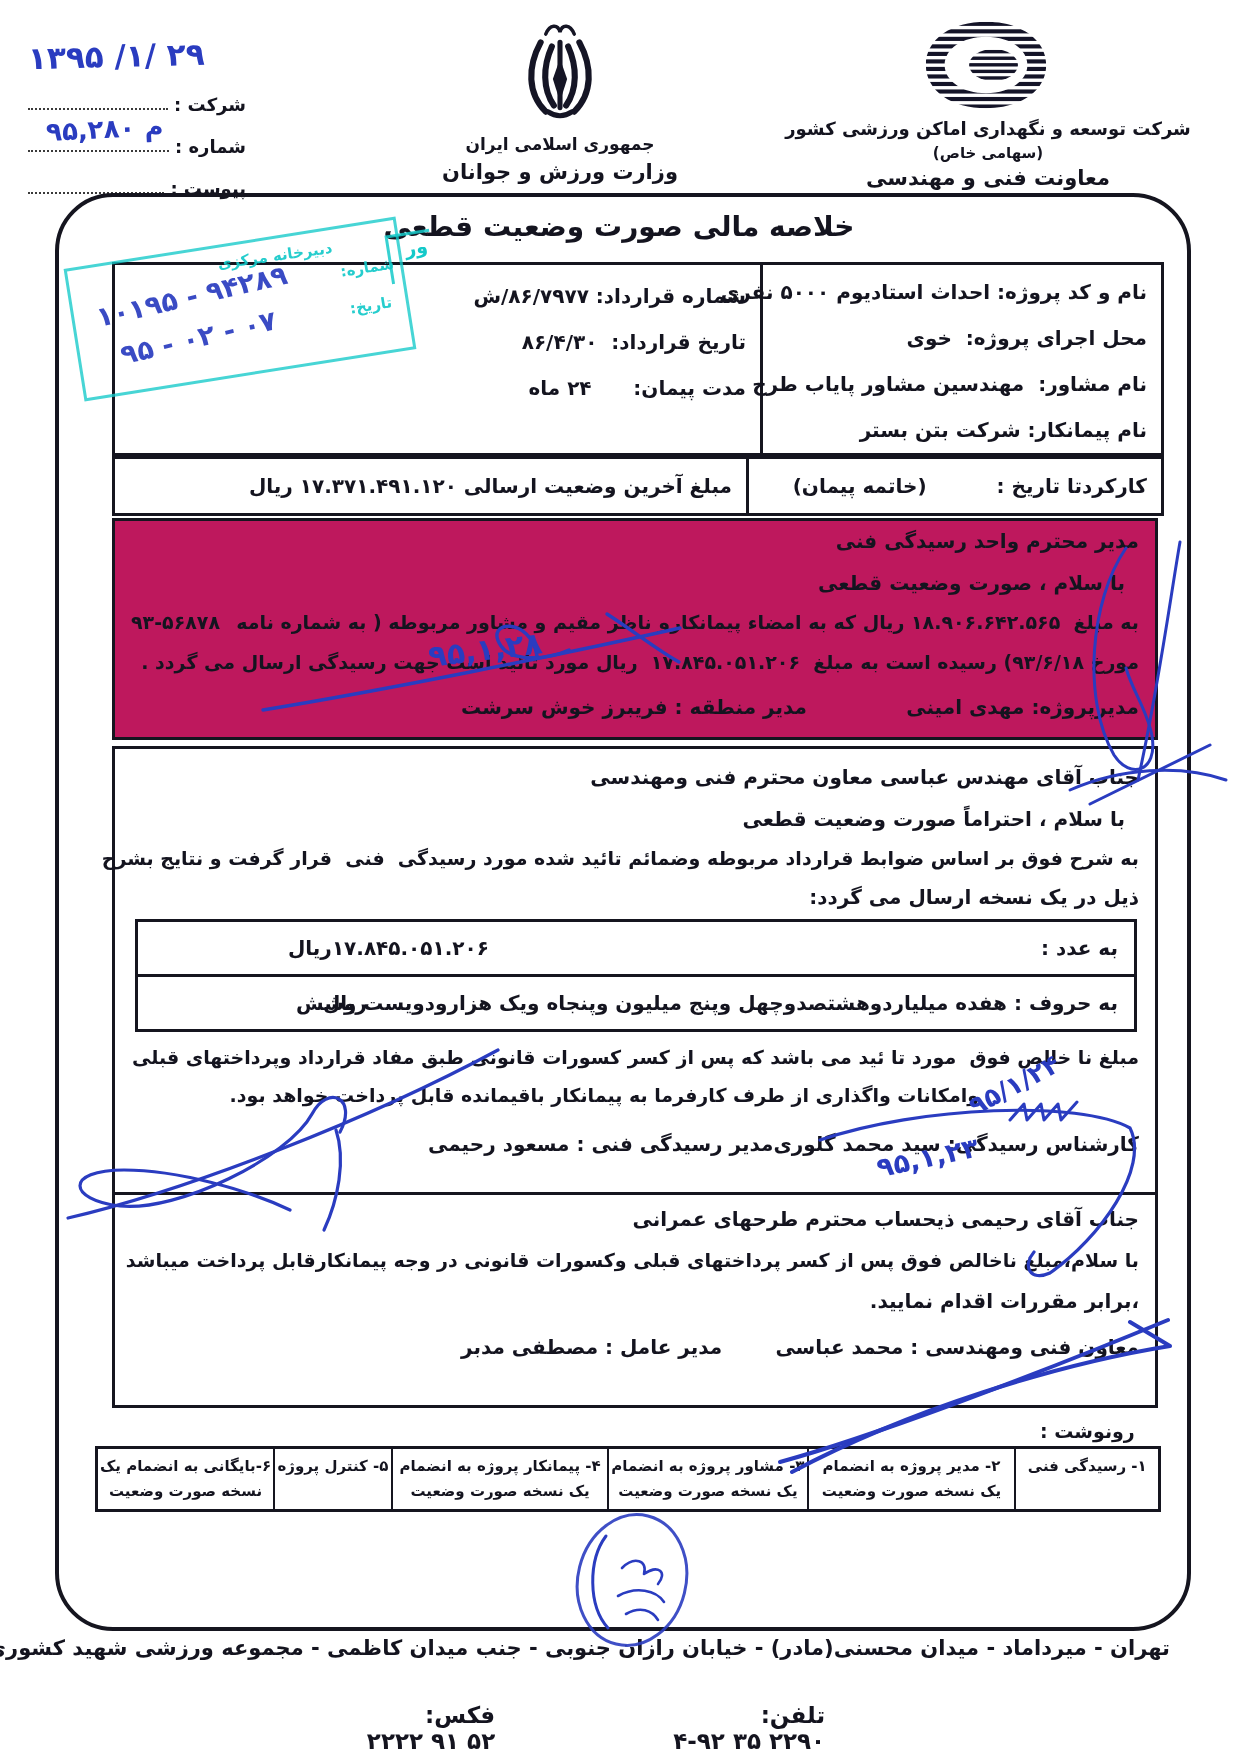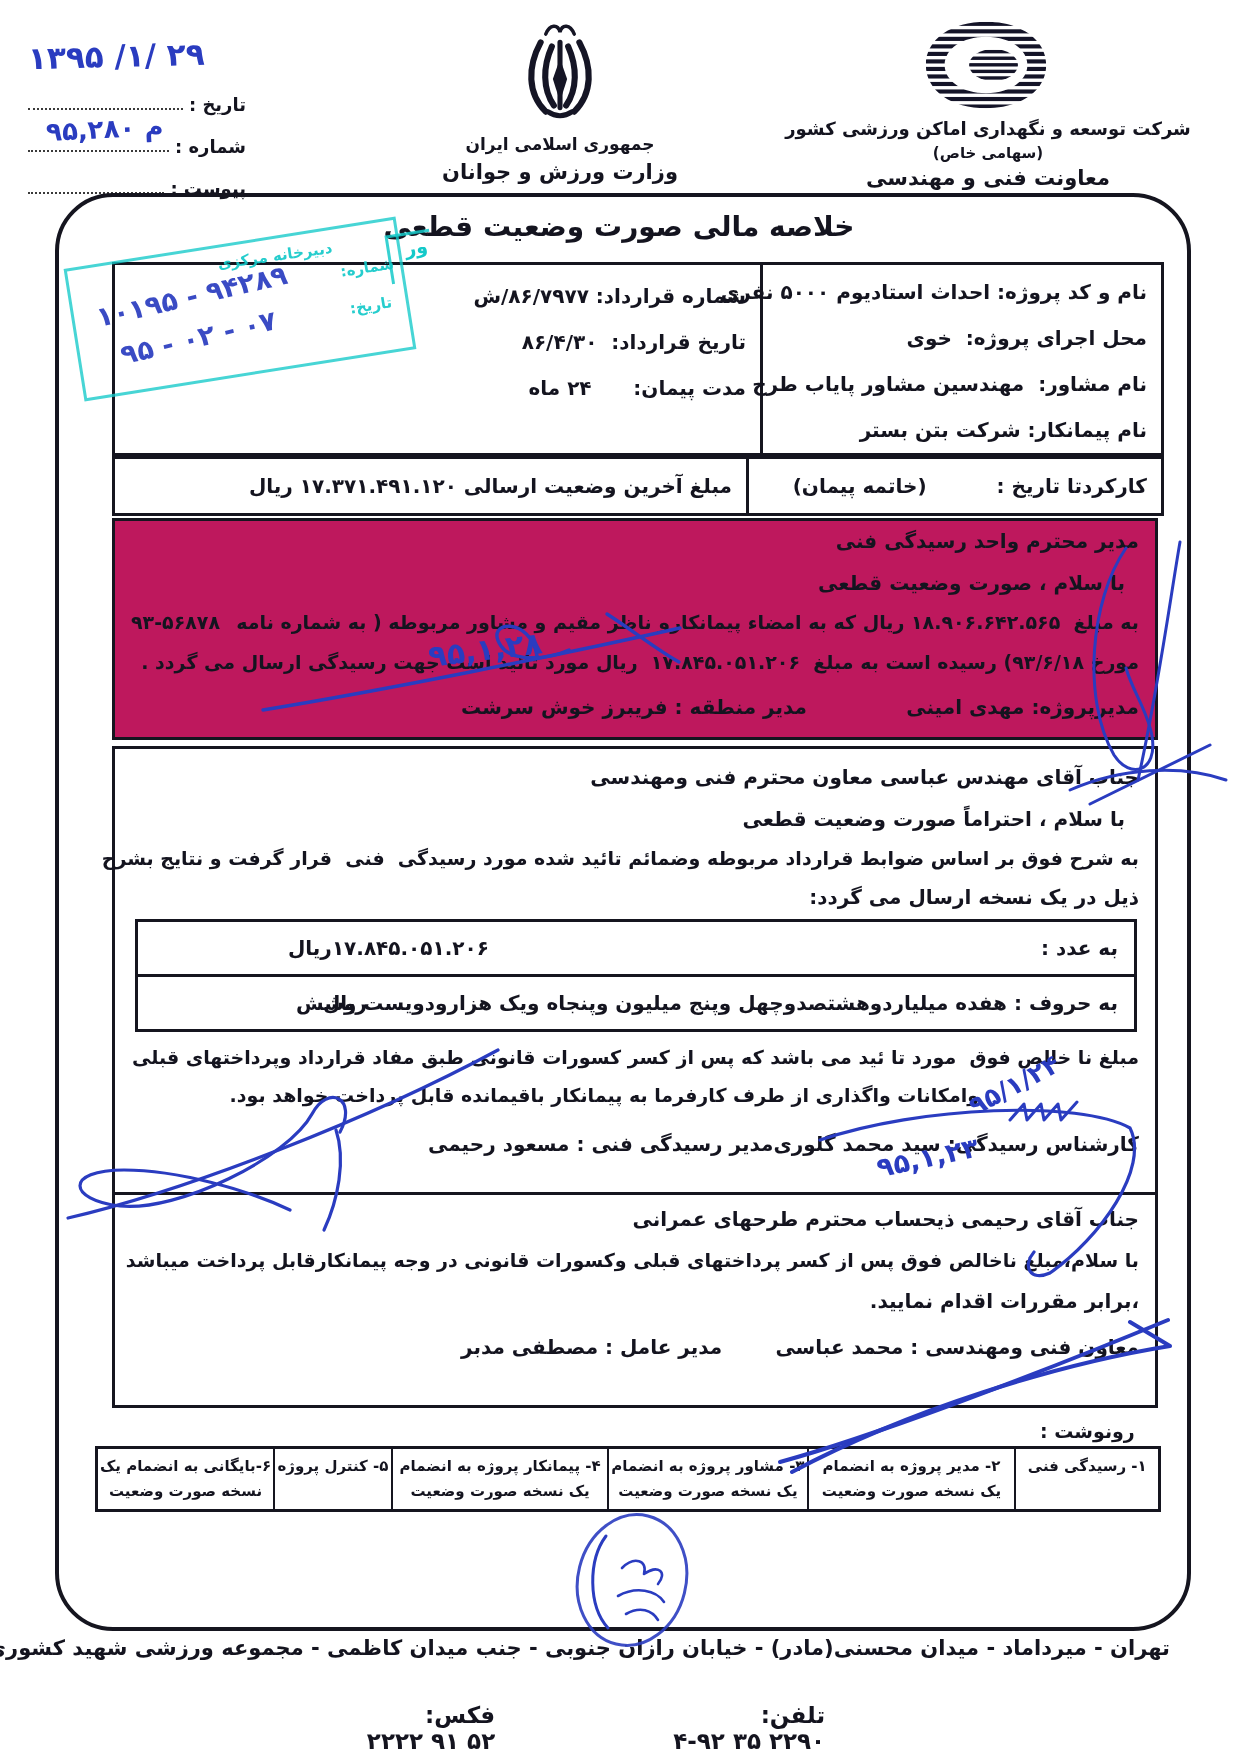--- a/index.html
+++ b/index.html
@@ -23,21 +23,21 @@
   .stamp-box{border:3px solid rgba(20,201,201,.85);}
 </style>
 </head>
 <body>
 
 <div id="page">
 
   <div class="abs" style="left:28px;top:38px;width:218px;">
     <div class="hw abs" dir="ltr" style="left:0px;top:0px;font-size:31px;letter-spacing:2px;transform:rotate(-1.5deg);white-space:pre;">۱۳۹۵ /۱/ ۲۹</div>
     <div class="fieldrow abs" style="top:52px;left:0;width:218px;">
-      <span class="line" style="font-size:18px;">تاریخ :</span>
+      <span class="line" style="font-size:18px;">شرکت :</span>
       <span class="leader"></span>
     </div>
     <div class="fieldrow abs" style="top:94px;left:0;width:218px;">
       <span class="line" style="font-size:18px;">شماره :</span>
       <span class="leader"></span>
     </div>
     <div class="hw abs" dir="ltr" style="left:18px;top:76px;font-size:26px;transform:rotate(-3deg);white-space:pre;">۹۵,۲۸۰ م</div>
     <div class="fieldrow abs" style="top:136px;left:0;width:218px;">
       <span class="line" style="font-size:18px;">پیوست :</span>
       <span class="leader"></span>

